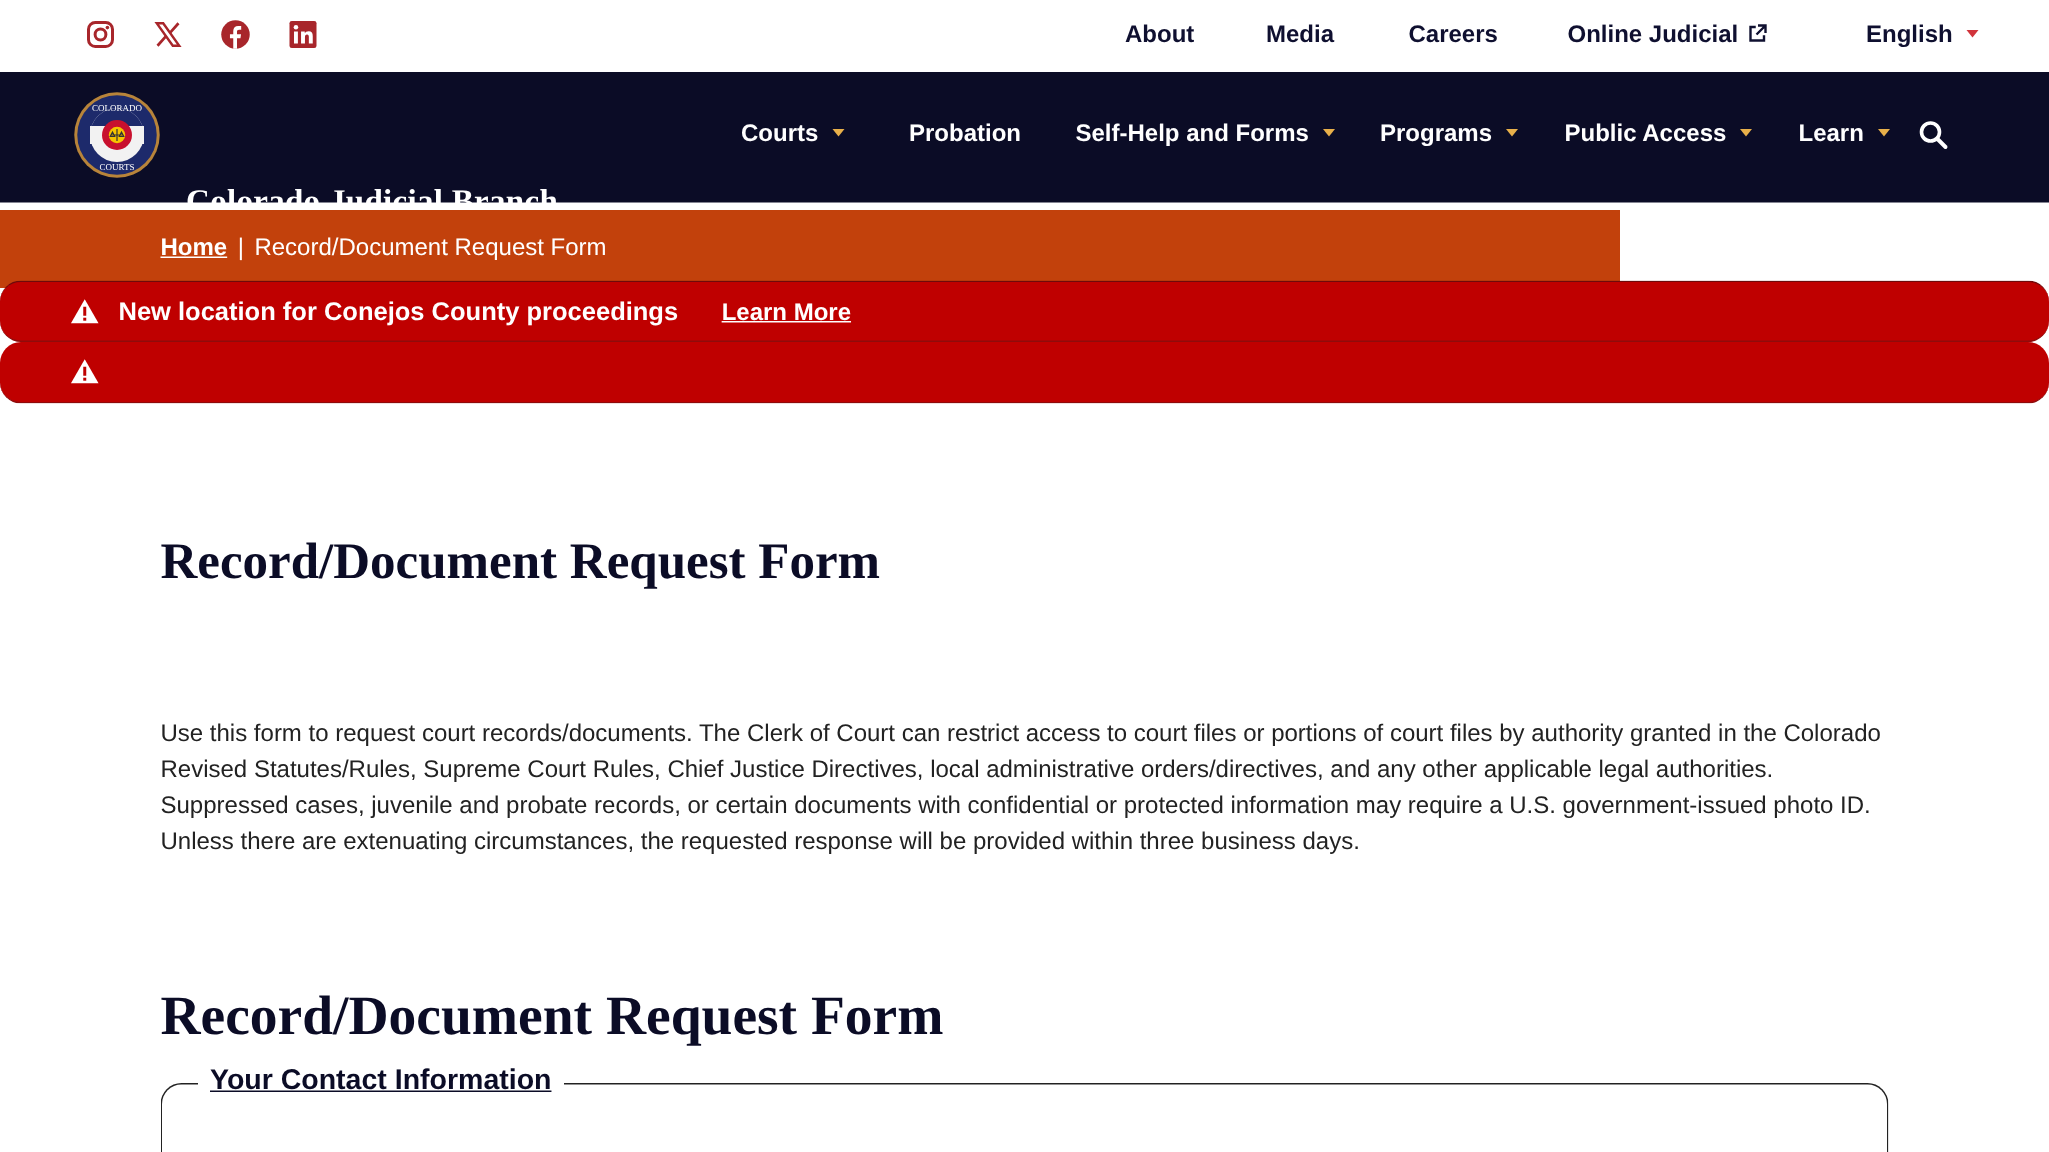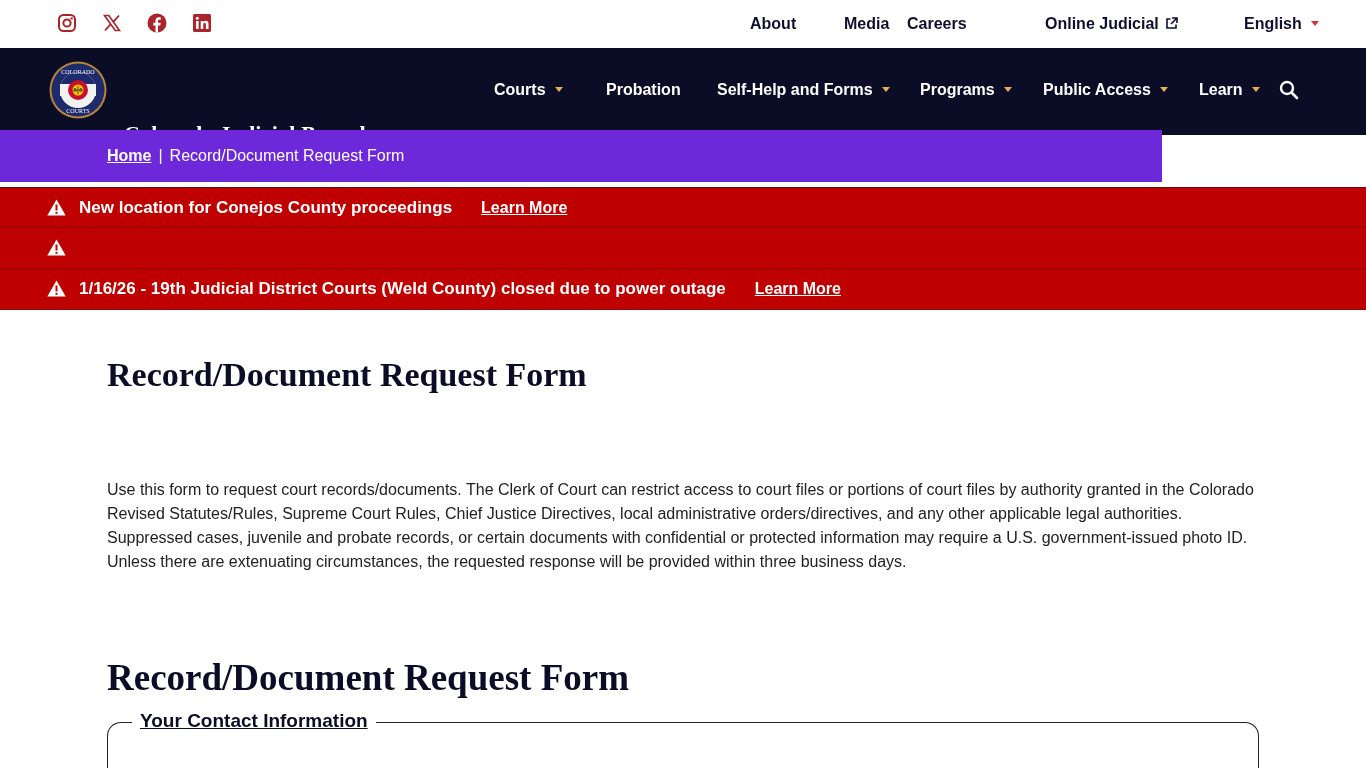--- a/index.html
+++ b/index.html
@@ -17,28 +17,28 @@
 
     
     .main-header { height: 87px; background: #0b0c26; position: relative; }
     .logo-seal { position: absolute; left: 49px; top: 61px; width: 58px; height: 58px; }
     .site-title { position: absolute; left: 124px; top: 77px; font-family: "Liberation Serif", serif; font-weight: 700; font-size: 22px; color: #fff; letter-spacing: 0.2px; white-space: nowrap; margin-top: 44px; }
     .nav-item { position: absolute; top: 80px; font-weight: 700; font-size: 16px; color: #fff; white-space: nowrap; line-height: 20px; }
     .nav-item .caret { display: inline-block; width: 0; height: 0; border-left: 4px solid transparent; border-right: 4px solid transparent; border-top: 5px solid #e8b04a; margin-left: 9px; vertical-align: 3px; }
     .search-btn { position: absolute; left: 1279px; top: 80px; width: 20px; height: 20px; }
 
     
-    .breadcrumb-bar { position: absolute; left: 0; top: 130px; width: 1162px; height: 52px; background: #6d28d9; }
+    .breadcrumb-bar { position: absolute; left: 0; top: 140px; width: 1080px; height: 52px; background: #c2410c; }
     .breadcrumb { position: absolute; left: 107px; top: 17px; font-size: 16px; color: #fff; white-space: nowrap; }
     .breadcrumb a { color: #fff; font-weight: 700; text-decoration: underline; }
     .breadcrumb .sep { margin: 0 7px; }
 
     
     .alerts { position: absolute; left: 0; top: 187px; width: 1366px; }
-    .alert { height: 41px; background: #bf0000; border-bottom: 1px solid #8e0b0b; position: relative; }
+    .alert { height: 41px; background: #bf0000; border-bottom: 1px solid #8e0b0b; position: relative; border-radius: 14px; }
     .alert:first-child { border-top: 1px solid #6e0a0a; }
     .alert .warn { position: absolute; left: 47px; top: 11px; width: 19px; height: 17px; }
     .alert .msg { position: absolute; left: 79px; top: 10px; font-weight: 700; font-size: 17px; color: #fff; white-space: nowrap; }
     .alert .more { font-weight: 700; font-size: 16px; color: #fff; text-decoration: underline; margin-left: 29px; }
 
     
     .page-title { position: absolute; left: 107px; top: 356px; font-family: "Liberation Serif", serif; font-weight: 700; font-size: 34px; color: #0b0c26; white-space: nowrap; }
     .intro { position: absolute; left: 107px; top: 478px; width: 1160px; font-size: 16px; line-height: 24px; color: #222; }
     .form-title { position: absolute; left: 107px; top: 656px; font-family: "Liberation Serif", serif; font-weight: 700; font-size: 37px; color: #0b0c26; white-space: nowrap; }
     .fieldset { position: absolute; left: 107px; top: 722px; width: 1152px; height: 80px; border: 1.5px solid #222; border-bottom: none; border-radius: 14px 14px 0 0; }
@@ -73,21 +73,21 @@
           <rect x="1" y="1" width="18" height="18" rx="1.5" fill="#a8262b"></rect>
           <rect x="4" y="8" width="2.6" height="8" fill="#fff"></rect>
           <circle cx="5.3" cy="5.2" r="1.5" fill="#fff"></circle>
           <path d="M8.7 8h2.5v1.2c.4-.8 1.3-1.4 2.6-1.4 2 0 2.7 1.2 2.7 3.3V16h-2.6v-4.3c0-1-.3-1.7-1.2-1.7-1 0-1.4.7-1.4 1.7V16H8.7z" fill="#fff"></path>
         </svg>
     </a>
   </div>
 
   <a href="#" class="util-link" style="left:750px"><span>About</span></a>
   <a href="#" class="util-link" style="left:844px"><span>Media</span></a>
-  <a href="#" class="util-link" style="left:907px"><span>Careers</span></a>
+  <a href="#" class="util-link" style="left:939px"><span>Careers</span></a>
   <a href="#" class="util-link" style="left:1045px"><span>Online Judicial</span><svg class="ext" width="13" height="13" viewBox="0 0 13 13">
         <path d="M5.5 2H2v9h9V7.5" fill="none" stroke="#0f1030" stroke-width="1.6"></path>
         <path d="M7 1h5v5M12 1L6 7" fill="none" stroke="#0f1030" stroke-width="1.6"></path>
       </svg></a>
   <a href="#" class="util-link" style="left:1244px"><span>English</span><span class="caret-red"></span></a>
 </div>
 
 <div class="main-header"></div>
 <svg class="logo-seal" viewBox="0 0 58 58">
   <circle cx="29" cy="29" r="28.5" fill="#b8843a"></circle>
@@ -130,27 +130,19 @@
       </svg>
     <div class="msg"><span>New location for Conejos County proceedings</span><a href="#" class="more">Learn More</a></div>
   </div>
   <div class="alert">
     <svg class="warn" viewBox="0 0 19 17">
         <path d="M9.5 0.5L18.7 16.5H0.3z" fill="#fff"></path>
         <rect x="8.5" y="5.5" width="2" height="6" fill="#bf0000"></rect>
         <rect x="8.5" y="12.8" width="2" height="2" fill="#bf0000"></rect>
       </svg>
   </div>
-  <div class="alert">
-    <svg class="warn" viewBox="0 0 19 17">
-        <path d="M9.5 0.5L18.7 16.5H0.3z" fill="#fff"></path>
-        <rect x="8.5" y="5.5" width="2" height="6" fill="#bf0000"></rect>
-        <rect x="8.5" y="12.8" width="2" height="2" fill="#bf0000"></rect>
-      </svg>
-    <div class="msg"><span>1/16/26 - 19th Judicial District Courts (Weld County) closed due to power outage</span><a href="#" class="more">Learn More</a></div>
-  </div>
 </div>
 
 <h1 class="page-title">Record/Document Request Form</h1>
 <p class="intro">Use this form to request court records/documents. The Clerk of Court can restrict access to court files or portions of court files by authority granted in the Colorado Revised Statutes/Rules, Supreme Court Rules, Chief Justice Directives, local administrative orders/directives, and any other applicable legal authorities. Suppressed cases, juvenile and probate records, or certain documents with confidential or protected information may require a U.S. government-issued photo ID. Unless there are extenuating circumstances, the requested response will be provided within three business days.</p>
 <h2 class="form-title">Record/Document Request Form</h2>
 <div class="fieldset"></div>
 <div class="legend">Your Contact Information</div>
 
 </body></html>

